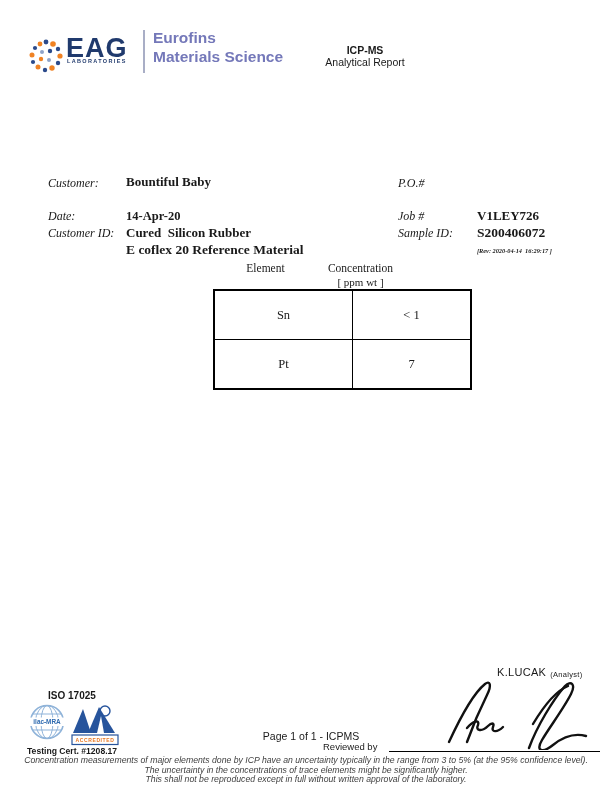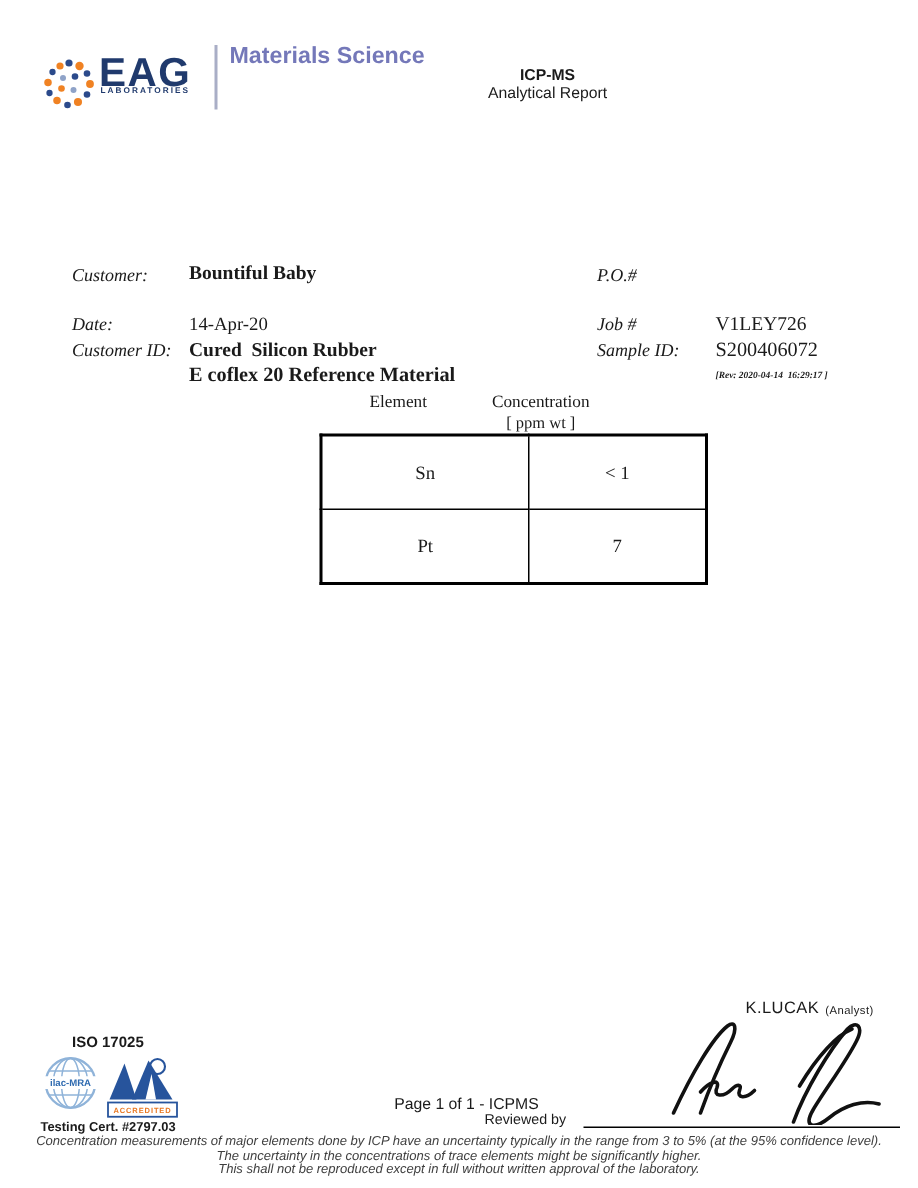--- a/index.html
+++ b/index.html
@@ -18,21 +18,21 @@
   .hdr-sep { left:143px; top:30px; width:1.5px; height:43px; background:#a9aec6; }
   .eurofins { left:153px; top:28px; font-size:15.5px; font-weight:bold;
     line-height:19px; color:#7478b9; }
   .report-type { left:305px; top:44px; width:120px; text-align:center;
     font-size:10.5px; line-height:12px; }
   .report-type .l1 { font-weight:bold; }
   .address { left:430px; top:35px; font-size:8.6px; line-height:9.8px; }
 
   
   .lbl { font-family:"Liberation Serif", serif; font-style:italic; font-size:12px; }
-  .val { font-family:"Liberation Serif", serif; font-size:12.5px; }
+  .val { font-family:"Liberation Serif", serif; font-size:12.5px;font-weight:bold; }
   .valb { font-family:"Liberation Serif", serif; font-size:13px; font-weight:bold; }
   .rev-note { left:477px; top:247px; font-family:"Liberation Serif", serif;
     font-size:6.3px; font-weight:bold; font-style:italic; }
 
   
   .tbl-hdr { font-family:"Liberation Serif", serif; font-size:11.5px; text-align:center; }
   table.results { position:absolute; left:213px; top:289px; border-collapse:collapse;
     border:2.5px solid #000; }
   table.results td { border:1px solid #000; height:16px; padding:16px;
     text-align:center; vertical-align:middle;
@@ -70,20 +70,21 @@
     <circle cx="11" cy="5" r="2.4" fill="#f08223"></circle>
     <circle cx="13" cy="13" r="2.0" fill="#8fa3c8"></circle>
     <circle cx="21" cy="12" r="2.2" fill="#2b4a8b"></circle>
     <circle cx="20" cy="21" r="2.0" fill="#8fa3c8"></circle>
     <circle cx="12" cy="20" r="2.2" fill="#f08223"></circle>
   </svg>
   <div class="abs eag-wordmark">EAG</div>
   <div class="abs eag-labs">LABORATORIES</div>
   <div class="abs hdr-sep"></div>
   <div class="abs eurofins">
+    <div>Eurofins</div>
     <div>Materials Science</div>
   </div>
   <div class="abs report-type">
     <div class="l1">ICP-MS</div>
     <div>Analytical Report</div>
   </div>
 
   <div class="abs lbl" style="left:48px; top:176px;">Customer:</div>
   <div class="abs valb" style="left:126px; top:174px;">Bountiful Baby</div>
   <div class="abs lbl" style="left:398px; top:176px;">P.O.#</div>
@@ -145,21 +146,21 @@
 
   <svg class="abs" style="left:70px; top:702px;" width="50" height="46" viewBox="0 0 50 46">
     <circle cx="35" cy="9" r="5" fill="none" stroke="#27549c" stroke-width="1.4"></circle>
     <path d="M3,31 L13,7 L21,31 Z" fill="#27549c"></path>
     <path d="M18,31 L29,5 L45,31 Z" fill="#27549c"></path>
     <path d="M27,31 L31,14 L34,31 Z" fill="#ffffff"></path>
     <rect x="2" y="33" width="46" height="9.5" fill="#ffffff" stroke="#27549c" stroke-width="1.2"></rect>
     <text x="25" y="40" text-anchor="middle" font-family="Liberation Sans, sans-serif" font-size="5" font-weight="bold" letter-spacing="0.6" fill="#e87722">ACCREDITED</text>
   </svg>
 
-  <div class="abs cert">Testing Cert. #2797.03</div>
+  <div class="abs cert">Testing Cert. #1208.17</div>
 
   <div class="abs page-label">Page 1 of 1 - ICPMS</div>
   <div class="abs reviewed-label">Reviewed by</div>
   <div class="abs reviewed-line"></div>
 
   <div class="abs disclaimer">
     <div>Concentration measurements of major elements done by ICP have an uncertainty typically in the range from 3 to 5% (at the 95% confidence level).</div>
     <div>The uncertainty in the concentrations of trace elements might be significantly higher.</div>
     <div>This shall not be reproduced except in full without written approval of the laboratory.</div>
   </div>

